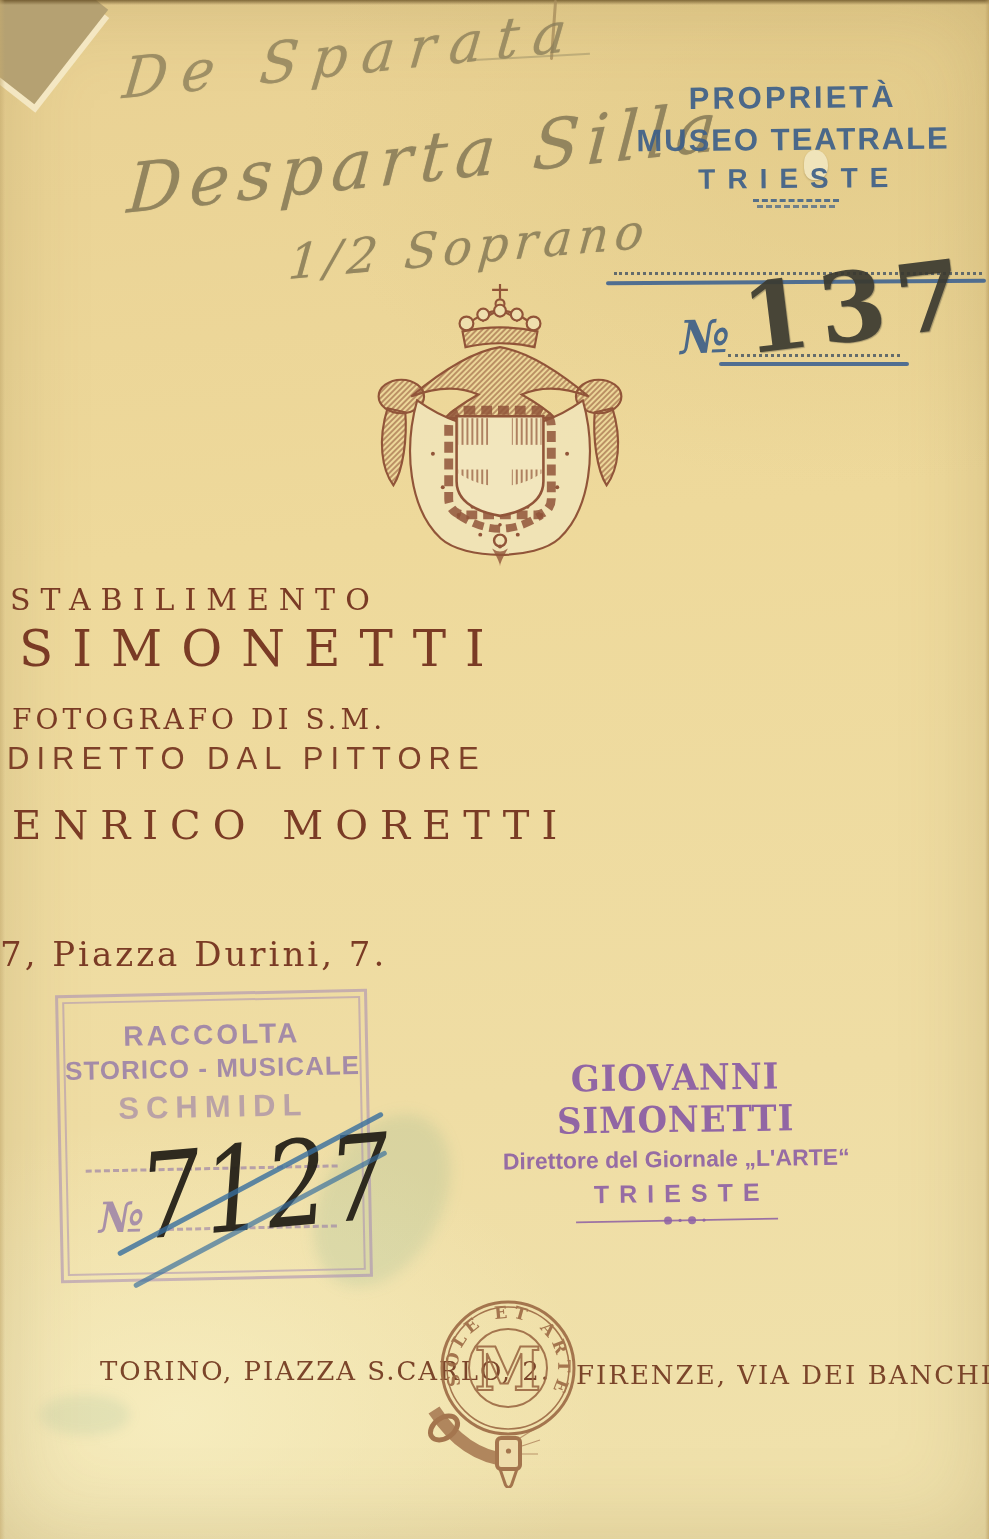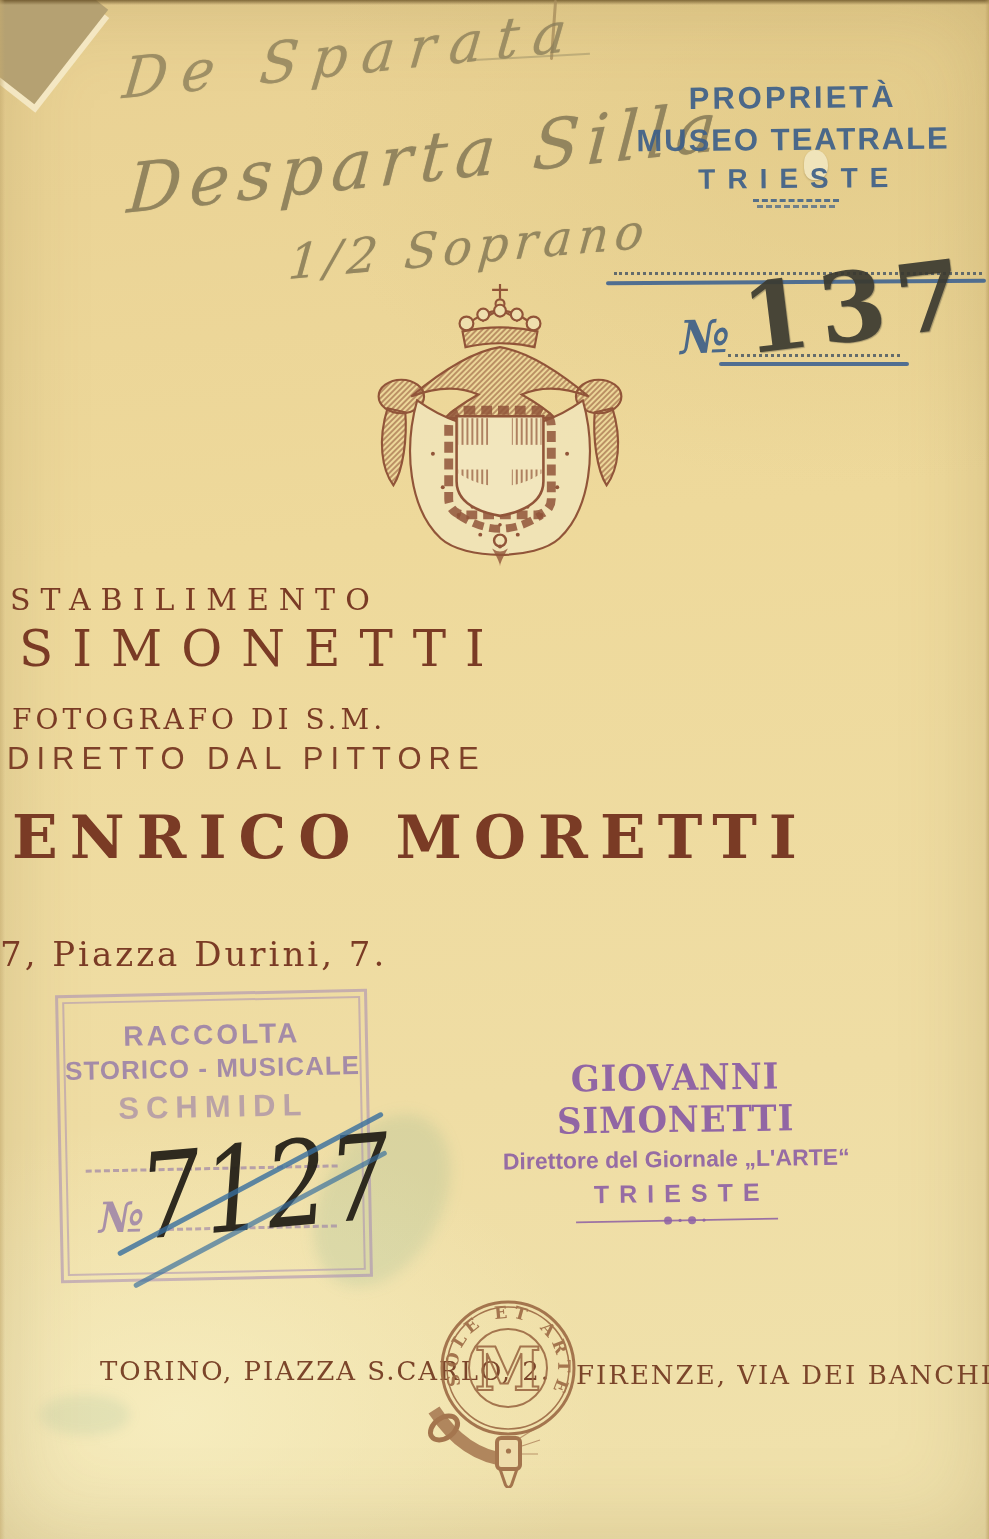--- a/index.html
+++ b/index.html
@@ -50,21 +50,21 @@
   .no-main{left:680px;top:310px;font-size:46px;transform:rotate(-2deg);opacity:.92;}
   .num-137{left:742px;top:250px;font-size:96px;font-weight:bold;color:#3b3a30;letter-spacing:10px;transform:rotate(-7deg);font-family:"DejaVu Serif", serif;opacity:.92;text-shadow:1px 1px 1px rgba(59,58,48,.4);}
   .dot-line2{left:728px;top:354px;width:172px;border-top:3px dotted #4c5a66;opacity:.85;}
   .solid-line2{left:719px;top:362px;width:190px;height:4px;background:#3f6390;border-radius:2px;opacity:.9;}
   
   .print{left:0;width:989px;text-align:left;color:#7a3b25;white-space:nowrap;}
   .p-stabilimento{top:582px;font-size:30px;letter-spacing:10px;text-indent:10px;}
   .p-montabone{top:620px;font-size:50px;letter-spacing:19px;text-indent:19px;}
   .p-fotografo{top:703px;font-size:28px;letter-spacing:4px;padding-left:12px;}
   .p-diretto{top:741px;font-size:31px;letter-spacing:7px;font-family:Liberation Sans, sans-serif;color:#7e4129;text-indent:7px;}
-  .p-enrico{top:802px;font-size:60px;letter-spacing:12px;text-indent:12px;font-weight:bold;}
+  .p-enrico{top:802px;font-size:40px;letter-spacing:12px;text-indent:12px;}
   .p-milano{top:878px;font-size:36px;letter-spacing:14px;text-indent:14px;}
   .p-durini{top:934px;font-size:34px;letter-spacing:3px;}
   .p-branch{font-size:26px;letter-spacing:2px;color:#7b452a;white-space:nowrap;}
   .p-torino{left:100px;top:1356px;}
   .p-firenze{left:576px;top:1360px;}
   
   .schmidl{left:58px;top:992px;width:306px;height:282px;border:3px solid rgba(164,136,182,.55);transform:rotate(-1.2deg);}
   .schmidl-inner{position:absolute;inset:4px;border:2px solid rgba(164,136,182,.5);}
   .schmidl .txt{position:absolute;left:0;width:100%;text-align:center;font-family:"Liberation Sans", sans-serif;font-weight:bold;color:rgba(150,124,168,.85);white-space:nowrap;}
   .schmidl .s1{top:24px;font-size:28px;letter-spacing:3px;}

